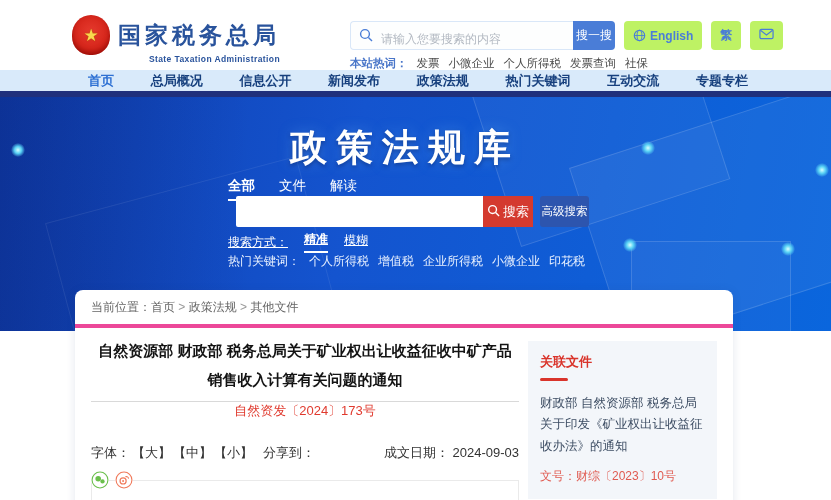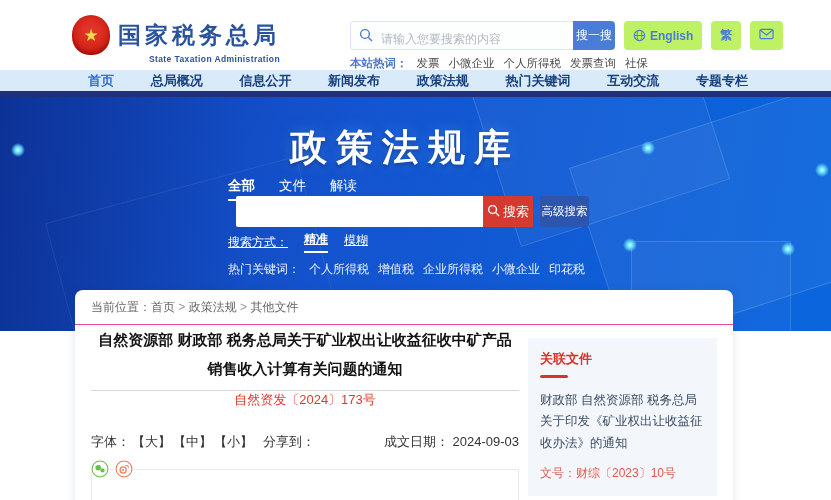--- a/index.html
+++ b/index.html
@@ -63,33 +63,33 @@
   .banner-search { position:absolute; left:236px; top:99px; display:flex; align-items:center; }
   .banner-search input { width:247px; height:31px; border:none; border-radius:2px 0 0 2px; padding:0 10px;
          font-size:13px; outline:none; font-family:inherit; }
   .btn-red { width:50px; height:31px; background:#d43a2f; border:none; color:#fff; font-size:13px; cursor:pointer;
          display:flex; align-items:center; justify-content:center; gap:3px; font-family:inherit; }
   .btn-adv { width:49px; height:31px; background:#2d55ae; border:none; color:#fff; font-size:11.5px; cursor:pointer;
          border-radius:3px; margin-left:7px; font-family:inherit; }
   .mode-row { position:absolute; left:228px; top:134px; color:#fff; font-size:12px; display:flex; gap:16px; align-items:center;text-decoration:underline; }
   .mode { cursor:pointer; padding-bottom:3px; }
   .mode.active { font-weight:bold; border-bottom:2px solid #fff; }
-  .kw-row { position:absolute; left:228px; top:164px; color:#eaf2ff; font-size:12px; display:flex; gap:9px; }
+  .kw-row { position:absolute; left:228px; top:156px; color:#eaf2ff; font-size:12px; display:flex; gap:9px; }
   .kw { cursor:pointer; }
 
   
   .card { position:absolute; left:75px; top:290px; width:658px; height:230px; background:#fff;
           border-radius:8px 8px 0 0; box-shadow:0 1px 10px rgba(30,60,120,.12); }
-  .breadcrumb { padding:9px 16px 8px; font-size:12px; color:#666; border-bottom:1px solid #ec4899; display:flex; }
+  .breadcrumb { padding:9px 16px 8px; font-size:12px; color:#666; border-bottom:4px solid #ec4899; display:flex; }
   .crumb { color:#666; cursor:pointer; }
   .crumb + .crumb:before { content:"\00a0>\00a0"; color:#999; }
   .card-body { position:relative; }
 
   .main-col { position:absolute; left:16px; top:0; width:428px; }
-  .art-title { margin-top:0; text-align:center; font-size:15px; font-weight:bold; color:#141414; line-height:1.95; }
+  .art-title { margin-top:8px; text-align:center; font-size:15px; font-weight:bold; color:#141414; line-height:1.95; }
   .title-divider { border-bottom:1px solid #d9d9d9; margin-top:6px; }
   .doc-num { text-align:center; color:#e03a2e; font-size:13px; }
   .meta-row { margin-top:24px; display:flex; justify-content:space-between; font-size:13px; color:#333; }
   .meta-left { display:flex; gap:2px; align-items:center; }
   .font-size-btn { cursor:pointer; color:#333; }
   .share-label { margin-left:8px; }
   .share-row { margin-top:9px; display:flex; gap:6px; position:relative; z-index:2; }
   .share-ic { width:18px; height:18px; cursor:pointer; background:#fff; border-radius:50%; }
   .body-box { border:1px solid #eaeaea; margin-top:-9px; padding:17px 12px 20px; font-size:13px; color:#404040;
               line-height:1.85; }

